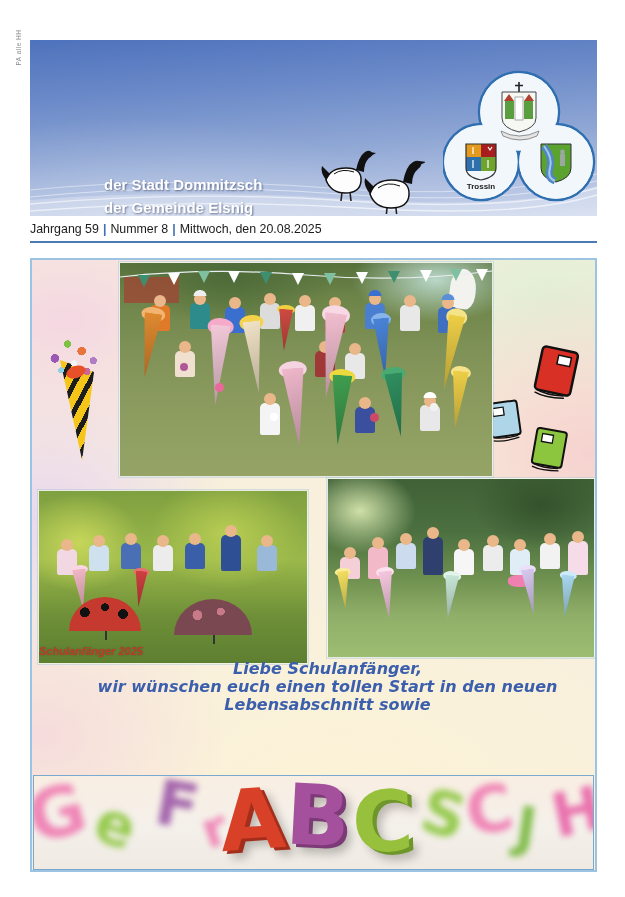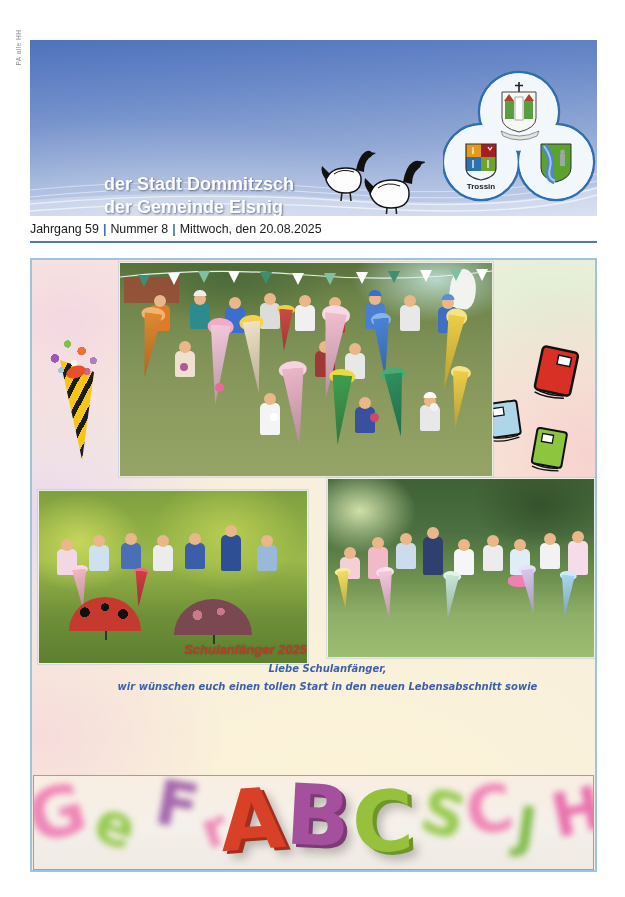--- a/index.html
+++ b/index.html
@@ -11,21 +11,21 @@
   
   .banner{position:absolute;left:30px;top:40px;width:567px;height:176px;
           background:
             radial-gradient(ellipse 420px 160px at 18% 108%, rgba(255,255,255,.28), rgba(255,255,255,0) 70%),
             linear-gradient(176deg,#4e72bc 0%,#6a89c8 28%,#8ea6d4 58%,#b3c2e2 82%,#ccd7ec 100%);
           overflow:hidden;}
   .banner-title{position:absolute;left:54px;top:38px;margin:0;font-size:75px;font-weight:bold;
           letter-spacing:-2px;color:#fff;line-height:1;
           text-shadow:-1px -1px 0 #2c3c60,1px -1px 0 #2c3c60,-1px 1px 0 #2c3c60,
                       1px 1px 0 #2c3c60,2px 2px 0 #2c3c60,4px 5px 6px rgba(20,30,60,.45);}
-  .banner-sub{position:absolute;left:74px;top:133px;font-size:18px;font-weight:bold;color:#fff;
+  .banner-sub{position:absolute;left:74px;top:133px;font-size:15px;font-weight:bold;color:#fff;
           line-height:23px;text-shadow:1px 1px 2px rgba(25,35,75,.55);}
   .waves{position:absolute;left:0;bottom:0;}
   
   .issue{position:absolute;left:30px;right:28px;top:222px;display:flex;justify-content:space-between;
          color:#1b1b1b;}
   .issue .lft{font-size:12.4px;}
   .issue .rgt{font-size:11.9px;}
   .sep{color:#3f6fb5;font-weight:bold;padding:0 4px;}
   .rule{position:absolute;left:30px;right:28px;top:241px;height:2px;background:#4d79b5;}
   
@@ -64,22 +64,22 @@
   .cone b{display:block;width:100%;height:100%;clip-path:polygon(50% 100%,0 0,100% 0);
         background:linear-gradient(165deg,var(--c,#e08),color-mix(in srgb,var(--c,#e08) 75%,#000 25%));}
   .cone::before{content:"";position:absolute;left:-14%;top:-9%;width:128%;height:22%;
         border-radius:50%;background:var(--t,var(--c,#e08));}
   .dot{position:absolute;border-radius:50%;}
   .umb{position:absolute;border-radius:50% 50% 0 0/100% 100% 0 0;}
   .umb::after{content:"";position:absolute;left:50%;top:100%;width:2px;height:9px;background:#333;}
   .brick{position:absolute;left:4px;top:14px;width:55px;height:26px;background:#9a4b36;opacity:.85;}
   .hat{position:absolute;left:330px;top:6px;width:26px;height:40px;background:#f2f2ef;
        border-radius:45% 55% 35% 35%;transform:rotate(8deg);}
-  .caption{position:absolute;left:0;right:0;bottom:6px;text-align:right;
-       font-size:13px;font-weight:bold;font-style:italic;color:#c0392b;
+  .caption{position:absolute;left:0;right:0;bottom:6px;text-align:left;
+       font-size:11px;font-weight:bold;font-style:italic;color:#c0392b;
        text-shadow:0 0 2px rgba(0,0,0,.25);margin-top:8px;}
   
   .deco-cone{position:absolute;left:4px;top:72px;width:80px;height:140px;}
   .deco-cone .body{position:absolute;left:24px;top:28px;width:34px;height:100px;
        clip-path:polygon(65% 100%,0 0,100% 12%);
        background:repeating-linear-gradient(118deg,#f5c518 0 8px,#1c1c1c 8px 13px);}
   .deco-cone .flowers{position:absolute;left:6px;top:0px;width:64px;height:48px;border-radius:50%;
        background:
         radial-gradient(circle 7px at 20% 55%, #9b59b6 60%, transparent 62%),
         radial-gradient(circle 6px at 40% 25%, #7dc242 60%, transparent 62%),
@@ -87,21 +87,21 @@
         radial-gradient(circle 6px at 80% 60%, #b07cc6 60%, transparent 62%),
         radial-gradient(circle 5px at 50% 65%, #f4f4f4 60%, transparent 62%),
         radial-gradient(circle 5px at 30% 80%, #8fd0e8 60%, transparent 62%),
         radial-gradient(circle 6px at 70% 82%, #c8689a 60%, transparent 62%);}
   .deco-cone .bow{position:absolute;left:30px;top:34px;width:20px;height:12px;border-radius:50%;
        background:#e8502a;transform:rotate(-18deg);}
   
   .book{position:absolute;}
   
   .greet{position:absolute;left:28px;top:400px;width:535px;text-align:center;
-       font-style:italic;font-weight:bold;color:#3b5fad;font-size:10px;line-height:18px;
+       font-style:italic;font-weight:bold;color:#3b5fad;font-size:16px;line-height:18px;
        font-family:"DejaVu Sans",sans-serif;}
   .sigs{position:absolute;left:28px;top:460px;width:535px;text-align:center;
        font-style:italic;font-weight:bold;color:#3b5fad;font-size:15px;line-height:17px;
        font-family:"DejaVu Sans",sans-serif;}
   
   .abc{position:absolute;left:1px;top:515px;width:559px;height:93px;border:1px solid #79a9cf;
        overflow:hidden;background:linear-gradient(180deg,#f9eee2 0%,#f4f0ea 55%,#efeae2 100%);}
   .bgl{position:absolute;font-weight:bold;font-family:"DejaVu Sans",sans-serif;
        filter:blur(3px);opacity:.9;line-height:1;}
   .fgl{position:absolute;font-weight:bold;font-family:"DejaVu Sans",sans-serif;font-size:84px;line-height:1;}

